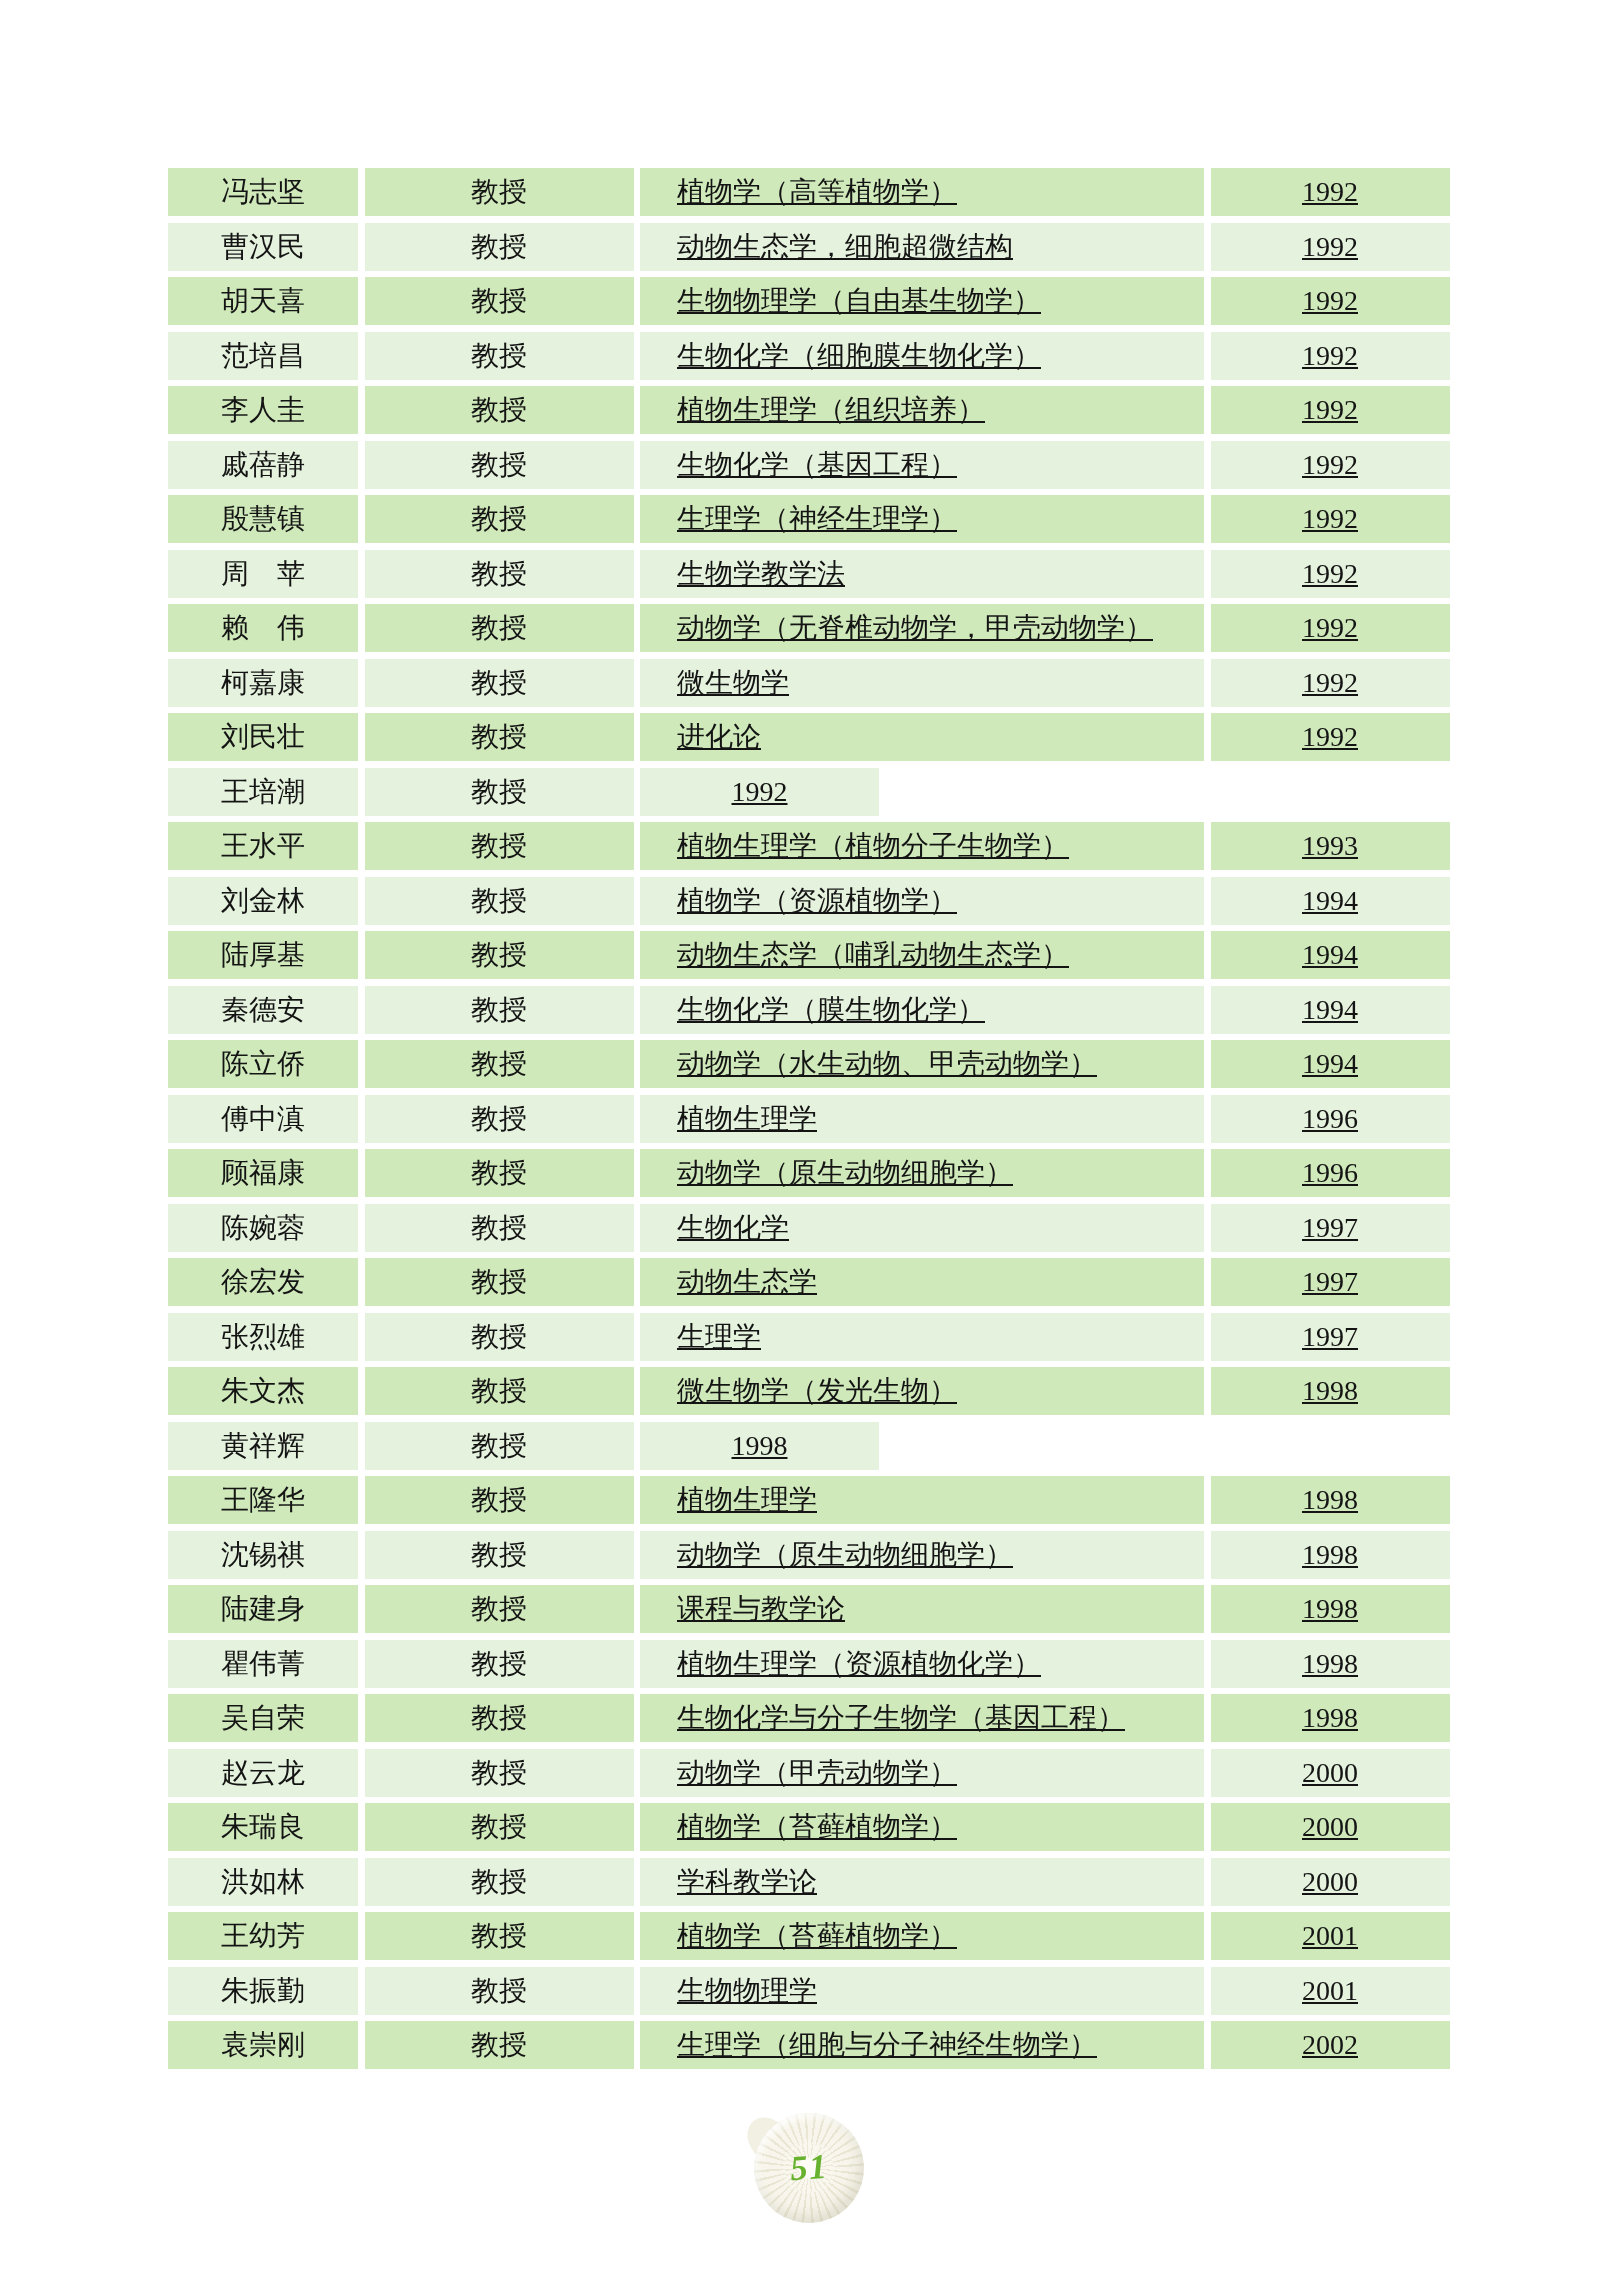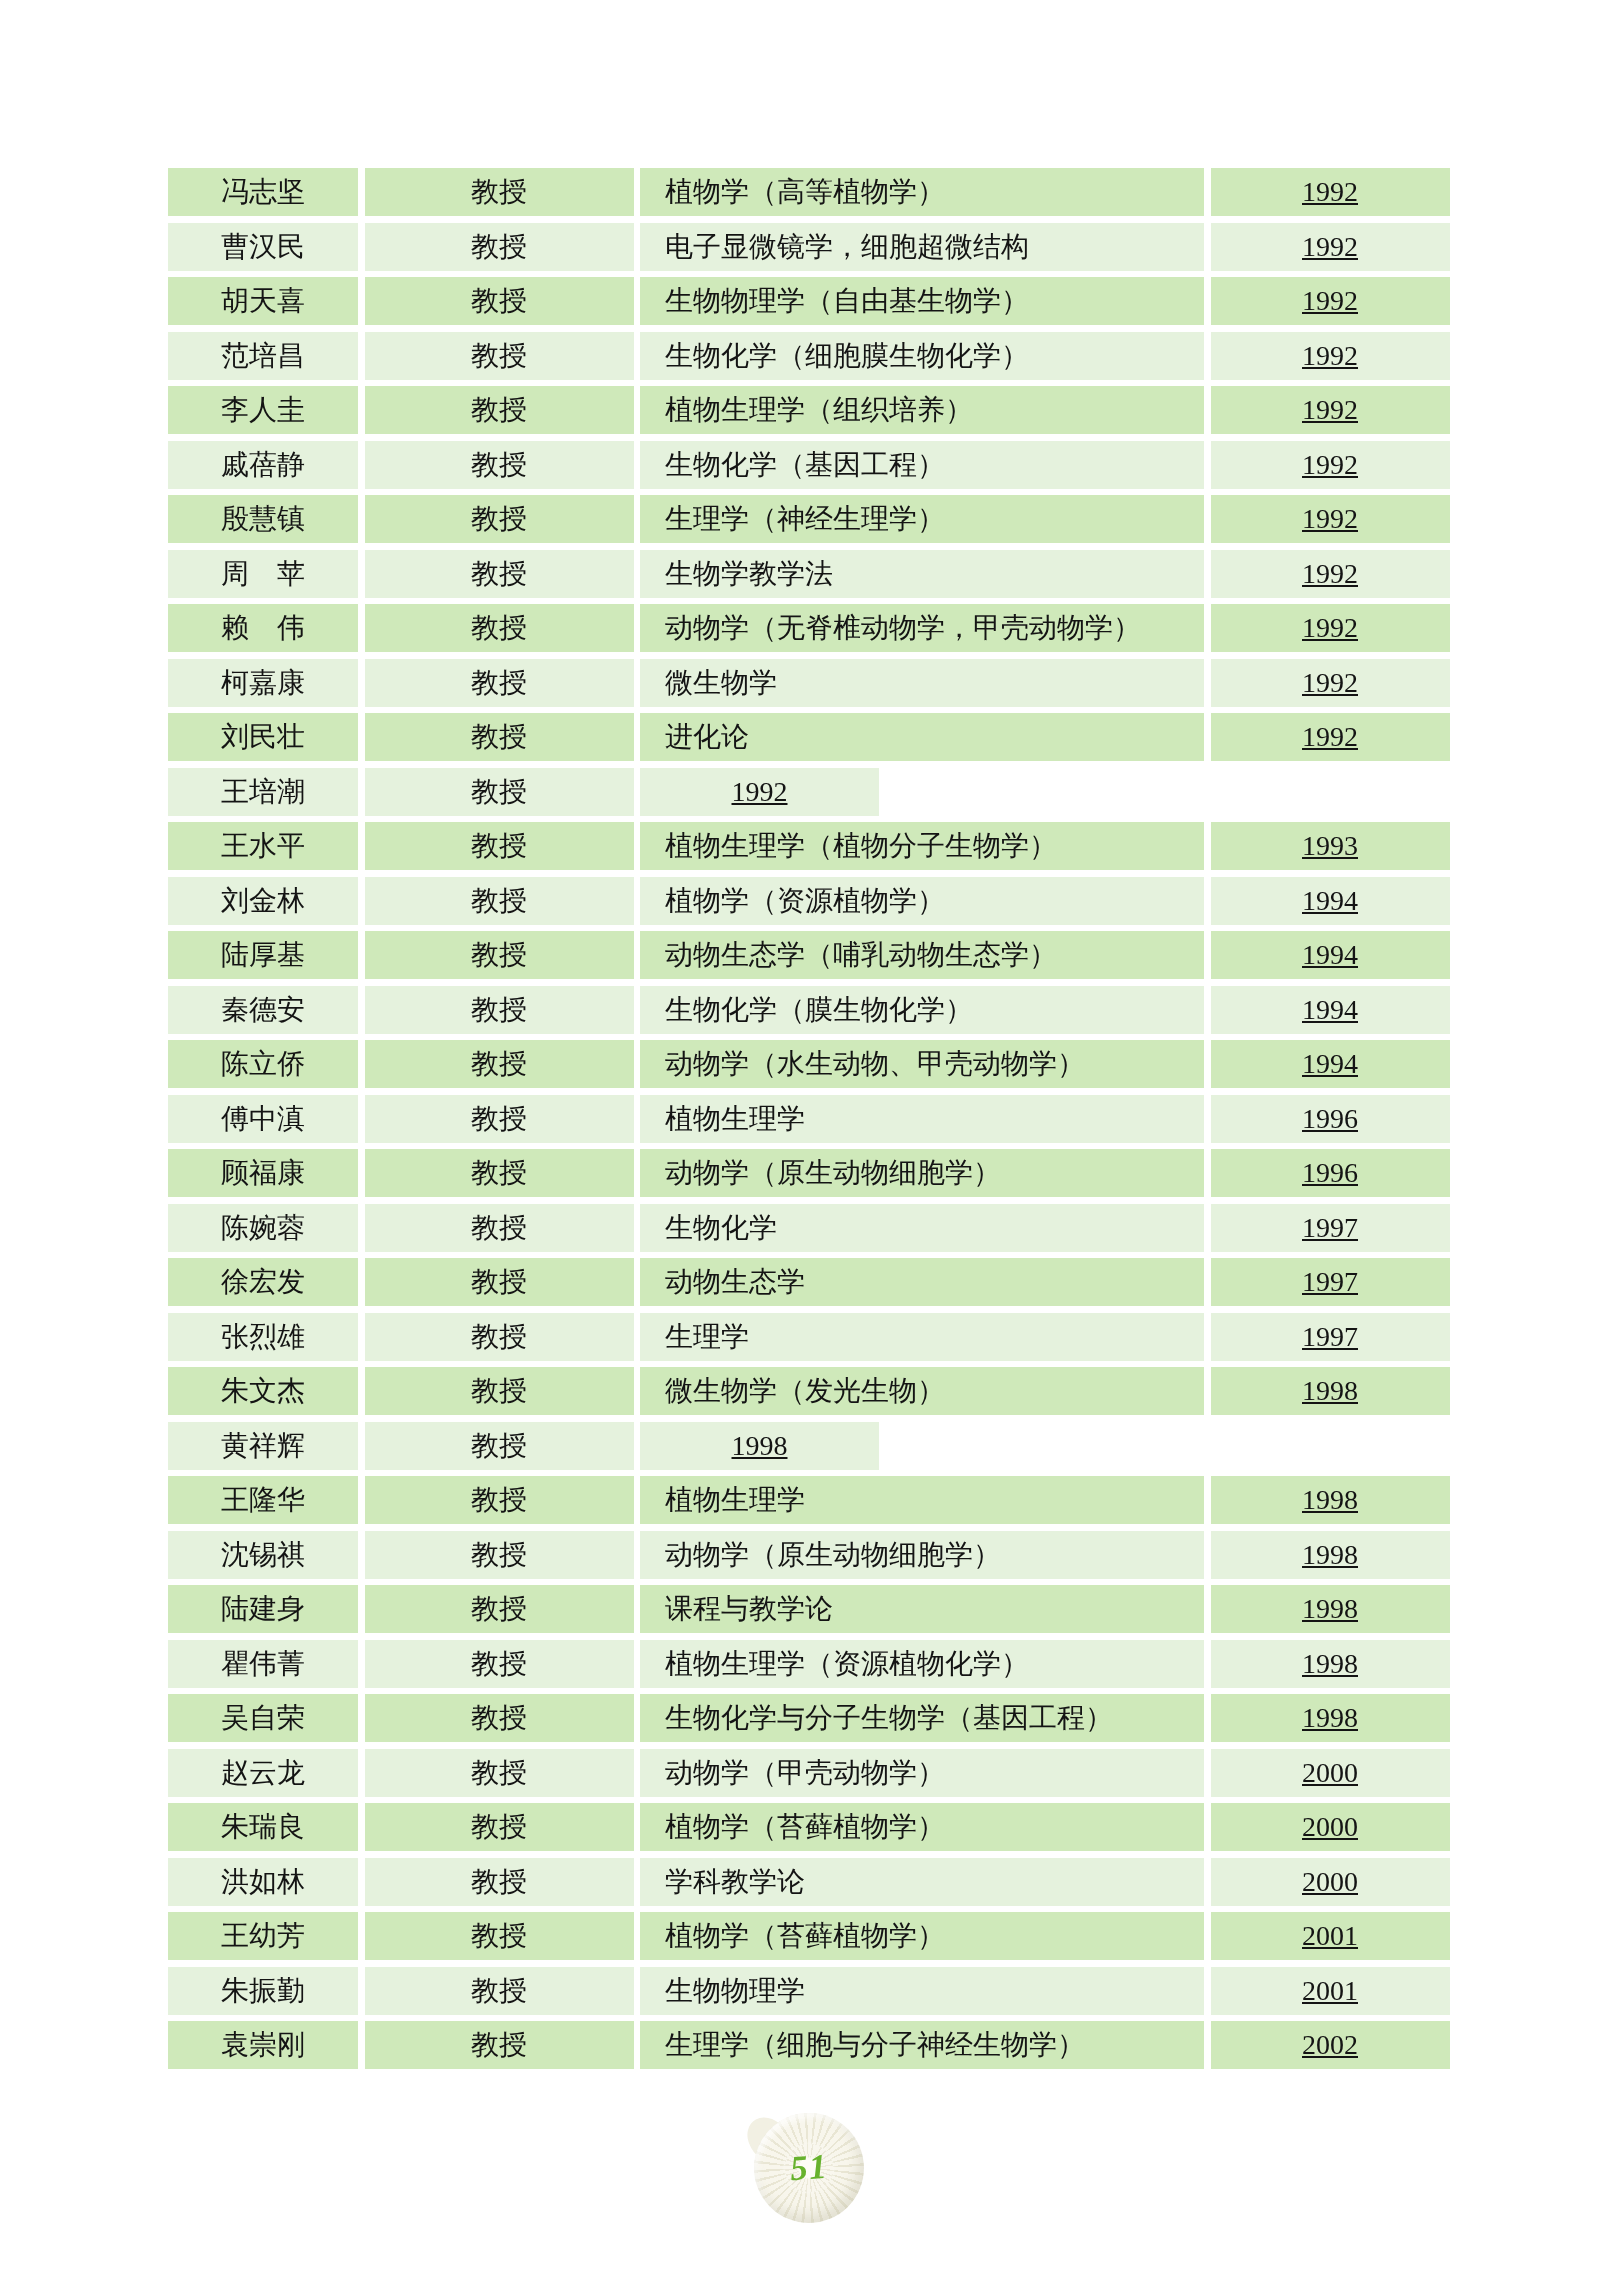--- a/index.html
+++ b/index.html
@@ -37,21 +37,21 @@
     font-size: 28px;
     color: #141414;
     box-sizing: border-box;
     white-space: nowrap;
     overflow: hidden;
   }
   .row.dark .cell { background: #cfe9ba; }
   .row.light .cell { background: #e5f2dd; }
   .c-name  { width: 190px; justify-content: center; }
   .c-title { width: 269px; justify-content: center; }
-  .c-field { width: 564px; justify-content: flex-start; padding-left: 25px; }
+  .c-field { width: 564px; justify-content: flex-start; padding-left: 37px; text-decoration: underline; }
   .c-year  { width: 239px; justify-content: center; text-decoration: underline; }
 
   
   .shell {
     position: absolute;
     left: 754px;
     top: 2113px;
     width: 110px;
     height: 110px;
   }
@@ -113,21 +113,21 @@
   <div class="prof-table">
       <div class="row dark">
       <div class="cell c-name">冯志坚</div>
       <div class="cell c-title">教授</div>
       <div class="cell c-field">植物学（高等植物学）</div>
       <div class="cell c-year">1992</div>
     </div>
       <div class="row light">
       <div class="cell c-name">曹汉民</div>
       <div class="cell c-title">教授</div>
-      <div class="cell c-field">电子显微镜学，细胞超微结构</div>
+      <div class="cell c-field">动物生态学，细胞超微结构</div>
       <div class="cell c-year">1992</div>
     </div>
       <div class="row dark">
       <div class="cell c-name">胡天喜</div>
       <div class="cell c-title">教授</div>
       <div class="cell c-field">生物物理学（自由基生物学）</div>
       <div class="cell c-year">1992</div>
     </div>
       <div class="row light">
       <div class="cell c-name">范培昌</div>

